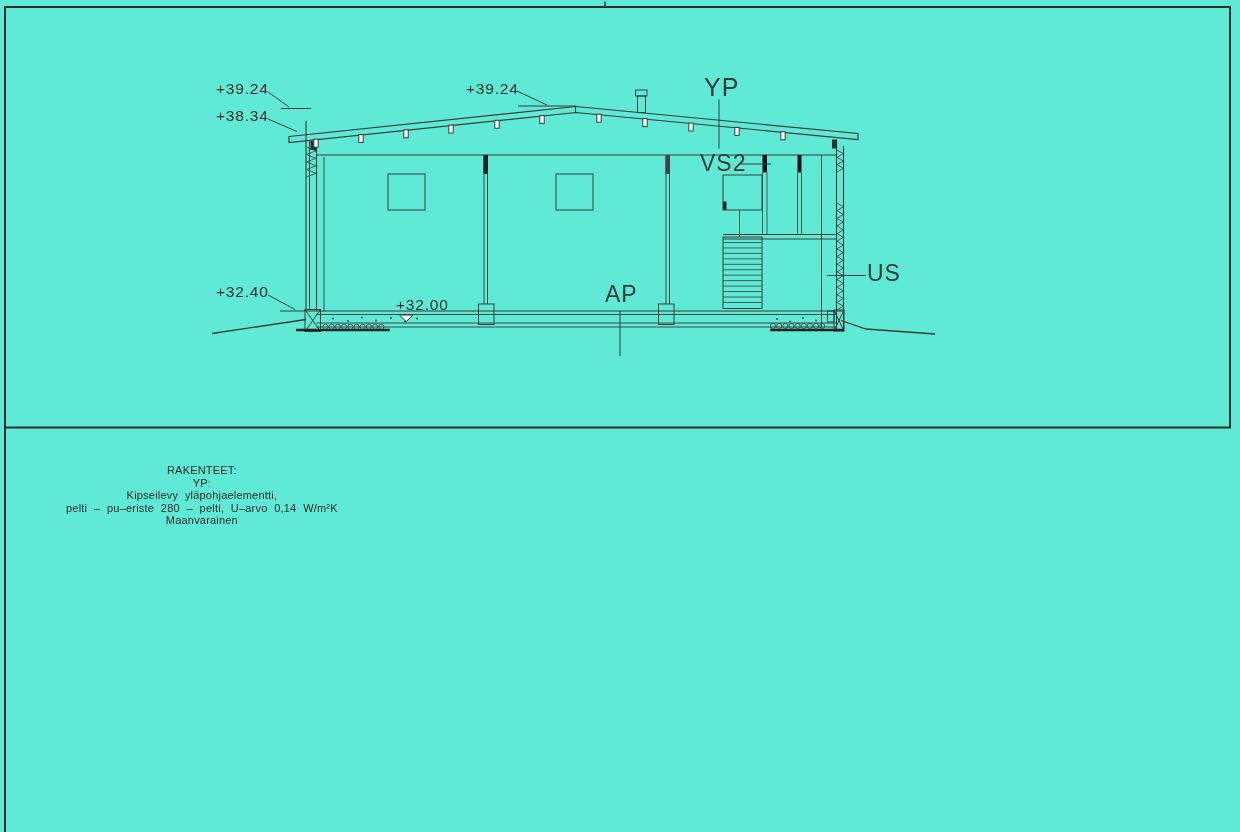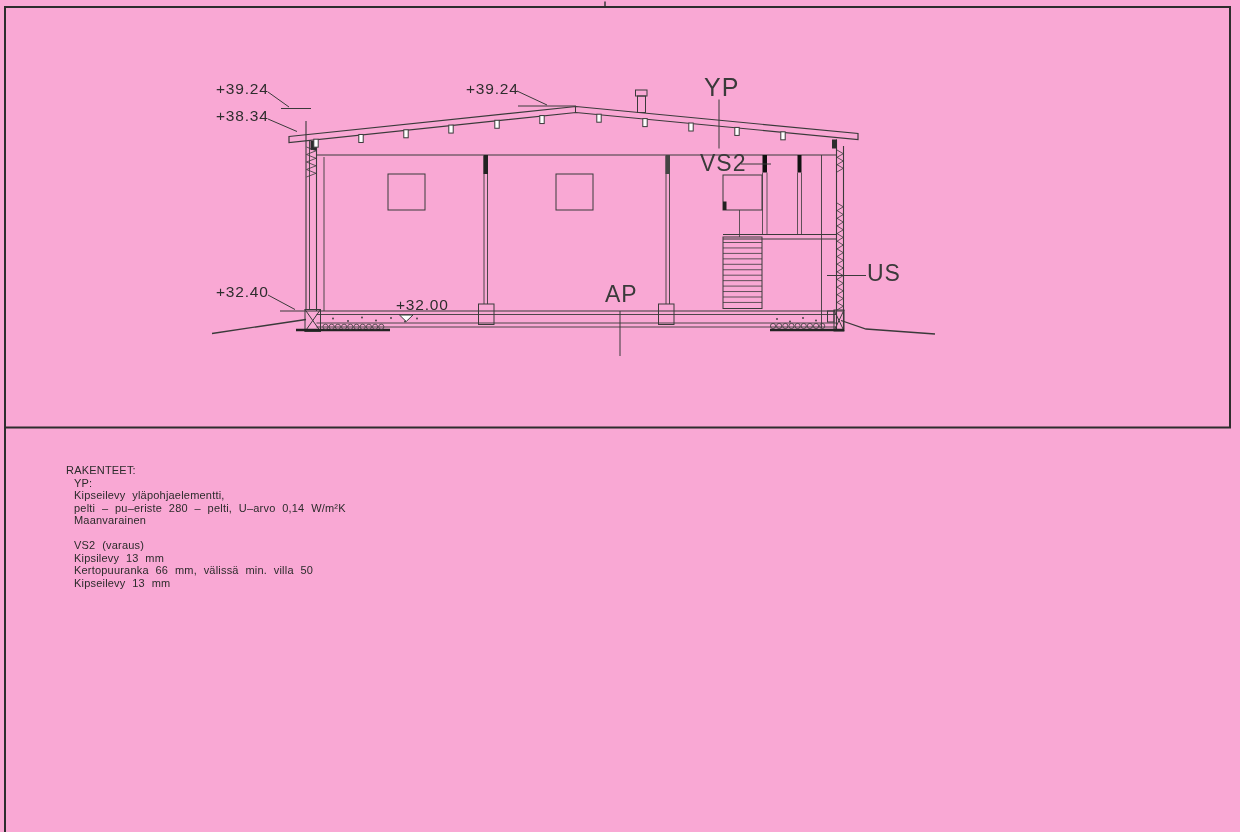--- a/index.html
+++ b/index.html
@@ -1,25 +1,25 @@
 <!DOCTYPE html>
 <html><head>
 <meta charset="utf-8">
 <style>
   html,body{margin:0;padding:0;background:#fff;}
-  #sheet{position:relative;width:1240px;height:832px;background:#f9a8d4;overflow:hidden;
-         font-family:"Liberation Sans",sans-serif;}
+  #sheet{position:relative;width:1240px;height:832px;background:#5eead4;overflow:hidden;
+         font-family:"Liberation Sans",sans-serif;text-align:center;}
   #cad{position:absolute;left:0;top:0;}
   svg text{font-family:"Liberation Sans",sans-serif;fill:#2e2e2e;}
   .lvl{font-size:15.5px;letter-spacing:0.8px;}
   .big{font-size:23px;letter-spacing:1px;fill:#3a3a3a;}
   .yp{font-size:25px;}
   #notes{position:absolute;left:66px;top:464px;color:#2b2b2b;font-size:11px;
          line-height:12.5px;letter-spacing:0.2px;word-spacing:3.5px;}
-  .notes-section{margin-top:12.5px;margin-left:8px;}
+  .notes-section{margin-top:12.5px;}
   .notes-section.first{margin-top:0;}
 </style>
 </head>
 <body>
 
 <div id="sheet">
 
   <svg id="cad" width="1240" height="832" viewBox="0 0 1240 832">
 
     <g stroke="#2d2d2d" fill="none">
@@ -212,20 +212,14 @@
   </svg>
 
   <div id="notes">
     <div>RAKENTEET:</div>
     <div class="notes-section first">
       <div>YP:</div>
       <div>Kipseilevy yläpohjaelementti,</div>
       <div>pelti – pu–eriste 280 – pelti, U–arvo 0,14 W/m²K</div>
       <div>Maanvarainen</div>
     </div>
-    <div class="notes-section">
-      <div>VS2 (varaus)</div>
-      <div>Kipsilevy 13 mm</div>
-      <div>Kertopuuranka 66 mm, välissä min. villa 50</div>
-      <div>Kipseilevy 13 mm</div>
-    </div>
   </div>
 </div>
 
 </body></html>

